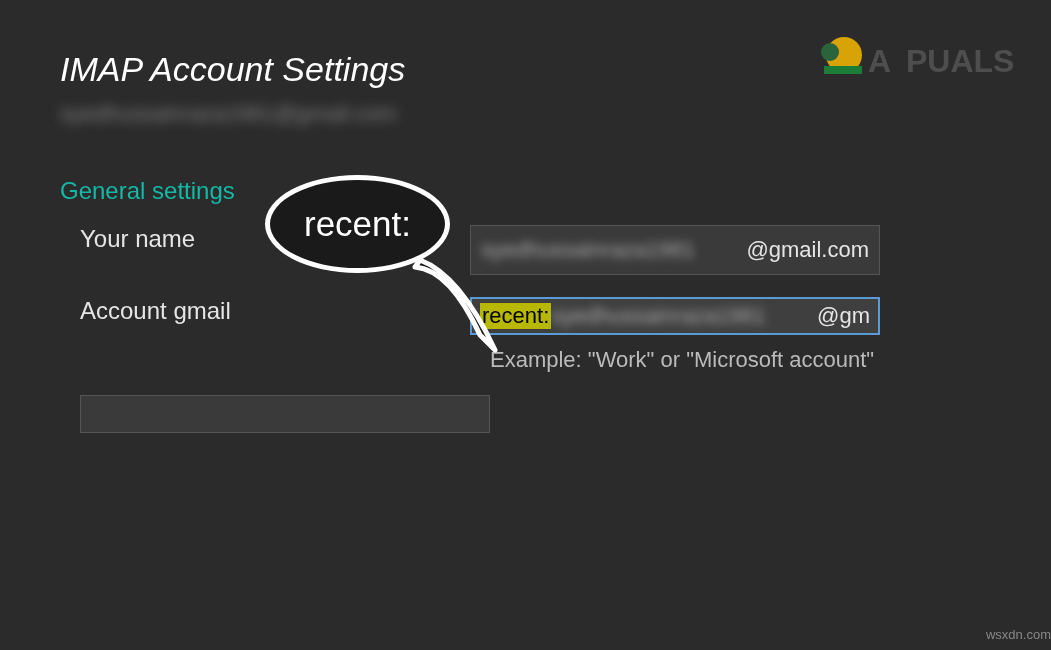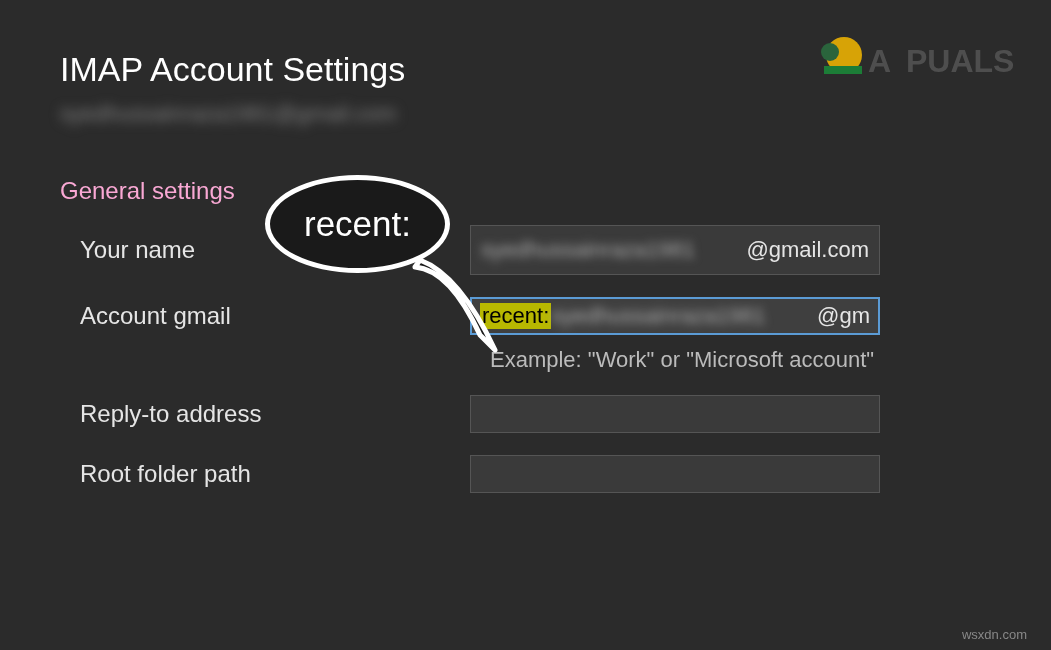--- a/index.html
+++ b/index.html
@@ -20,41 +20,41 @@
     
     .container {
       padding: 50px 60px;
     }
     
     .page-title {
       font-size: 34px;
       font-weight: 300;
       color: #ffffff;
       margin-bottom: 12px;
+      font-style: italic;
     }
     
     .email-subtitle {
       font-size: 22px;
       color: #808080;
       filter: blur(6px);
       margin-bottom: 50px;
       user-select: none;
     }
     
     .section-header {
       font-size: 24px;
-      color: #f9a8d4;
+      color: #14b8a6;
       font-weight: 400;
       margin-bottom: 20px;
       margin-top: 28px;
     }
     
     .form-row {
       display: flex;
-      align-items: center;
       margin-bottom: 22px;
       padding-left: 20px;
     }
     
     .form-label {
       width: 390px;
       font-size: 24px;
       color: #e5e5e5;
       font-weight: 400;
     }
@@ -156,21 +156,21 @@
     .watermark-logo {
       position: absolute;
       top: 30px;
       right: 35px;
       opacity: 0.85;
     }
     
     .watermark-text {
       position: absolute;
       bottom: 8px;
-      right: 24px;
+      right: 0;
       font-size: 13px;
       color: #888;
     }
   </style>
 </head>
 <body>
 
 <div class="container">
   <h1 class="page-title">IMAP Account Settings</h1>
   <div class="email-subtitle">syedhussainraza1981@gmail.com</div>
@@ -190,30 +190,25 @@
     <div class="account-name-field">
       <span class="recent-prefix">recent:</span>
       <span class="blurred-part">syedhussainraza1981</span>
       <span class="visible-suffix">@gm</span>
     </div>
   </div>
 
   <div class="helper-text">Example: "Work" or "Microsoft account"</div>
 
   <div class="form-row">
-    <div class="form-label">Reply-to address</div>
     <input type="text" class="form-input" value="" style="">
   </div>
 
 
 
-  <div class="form-row">
-    <div class="form-label">Root folder path</div>
-    <input type="text" class="form-input" value="" style="">
-  </div>
 </div>
 
 <div class="callout">
   <div class="callout-bubble">
     <span>recent:</span>
   </div>
 </div>
 
 <svg class="callout-tail" width="120" height="110" viewBox="0 0 120 110">
   <path d="M 10 5 Q 50 20 85 95 L 70 80 Q 40 15 5 12 Z" fill="#1a1a1a" stroke="#fff" stroke-width="5" stroke-linejoin="round"></path>

